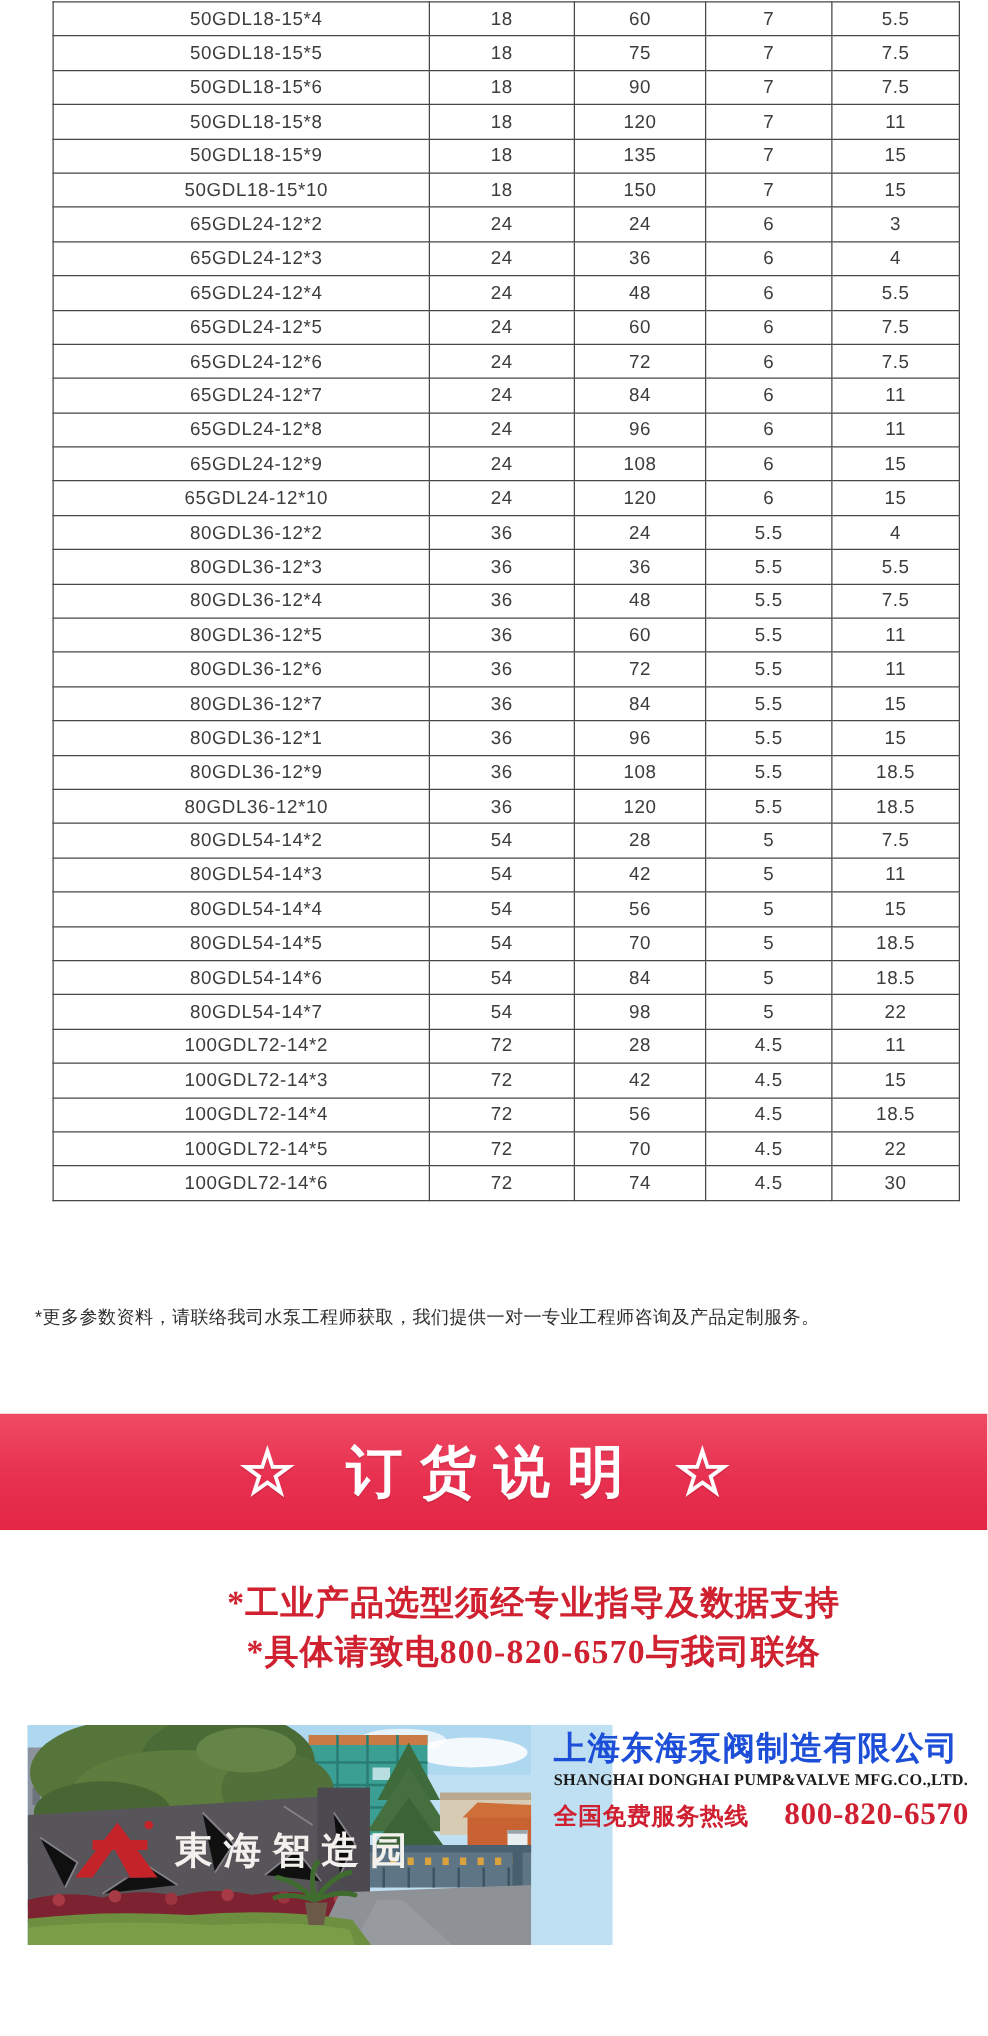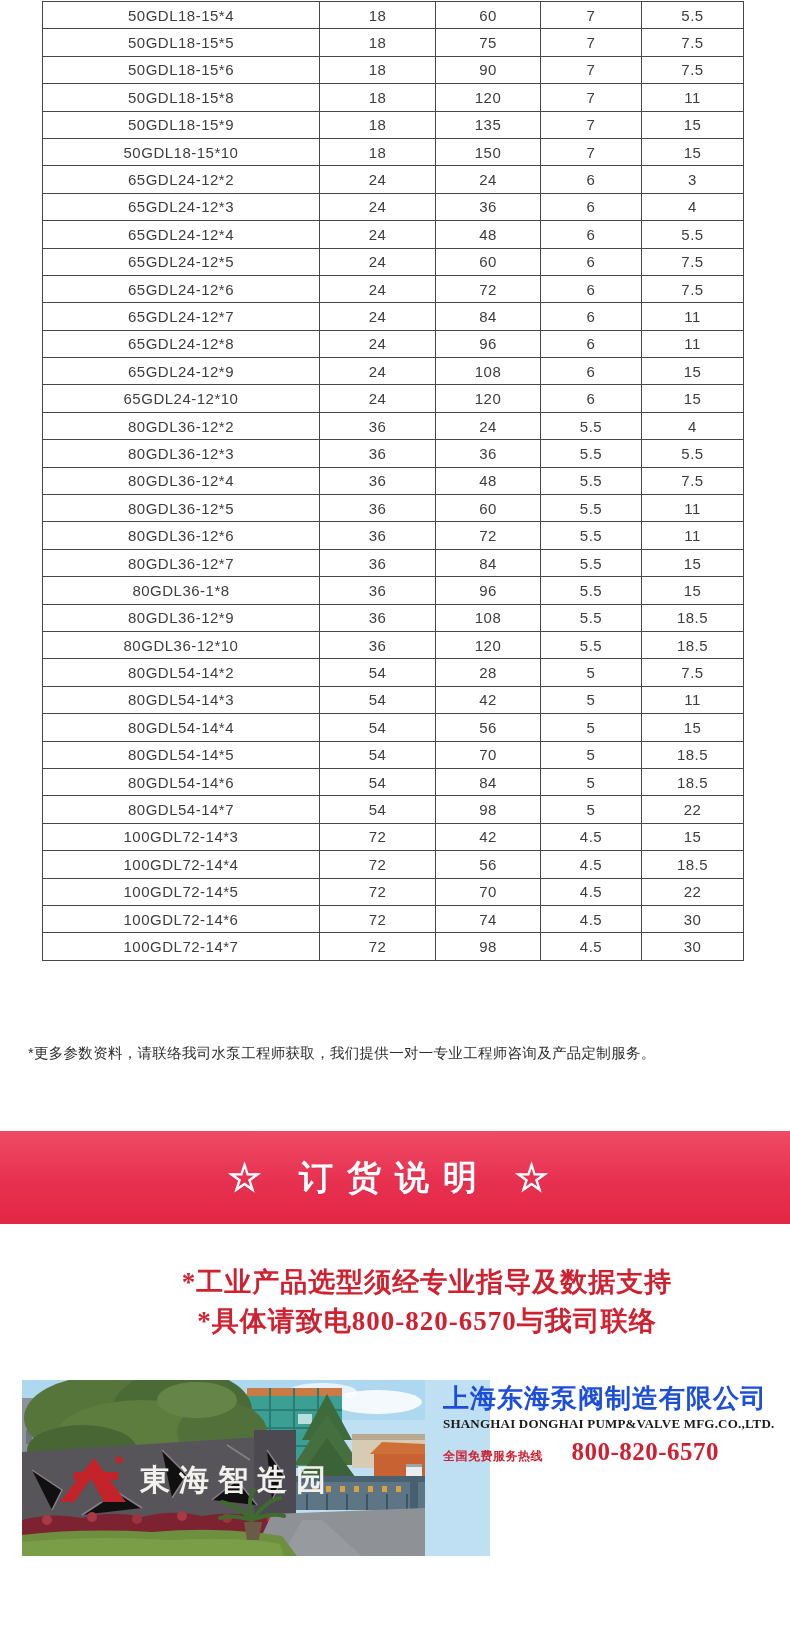--- a/index.html
+++ b/index.html
@@ -13,38 +13,38 @@
     border-collapse:collapse;table-layout:fixed;
   }
   #spec-table td{
     border:1px solid #474747;
     text-align:center;vertical-align:middle;
     font-size:15px;color:#3d3d3d;
     height:26.4px;padding:0;
     font-family:"Liberation Sans",sans-serif;
     letter-spacing:0.5px;
   }
-  #spec-table .c0{width:276px;}
+  #spec-table .c0{width:276px;padding-left:24px;}
   #spec-table .c1{width:115px;}
   #spec-table .c2{width:104px;}
   #spec-table .c3{width:100px;}
   #spec-table .c4{width:101px;}
   
   #note{
     position:absolute;top:1044px;left:28px;width:740px;
     font-size:14.5px;color:#2e2e2e;letter-spacing:0.3px;
   }
   
   #banner{
     position:absolute;top:1131px;left:0;width:790px;height:93px;
     background:linear-gradient(180deg,#ef4b64 0%,#e73050 55%,#e32745 100%);
     display:flex;align-items:center;justify-content:center;
   }
   #banner .banner-title{
-    color:#ffffff;font-size:34px;font-weight:900;
+    color:#ffffff;font-size:45px;font-weight:900;
     letter-spacing:14px;white-space:nowrap;
     text-shadow:0 1px 0 rgba(0,0,0,0.08);
   }
   
   .notice-line{
     position:absolute;left:0;width:790px;text-align:center;
     color:#cf2130;font-weight:900;font-size:27px;
     font-family:"Liberation Serif",serif;letter-spacing:1px;white-space:nowrap;margin-left:32px;
   }
   #notice-1{top:1264px;}
@@ -62,21 +62,21 @@
     letter-spacing:1px;white-space:nowrap;line-height:30px;
   }
   #company-name-en{
     font-size:13px;font-weight:700;color:#1a1a1a;
     font-family:"Liberation Serif",serif;letter-spacing:0.2px;
     white-space:nowrap;margin-top:3px;line-height:16px;
   }
   #hotline{
     margin-top:7px;white-space:nowrap;color:#cf1f30;line-height:26px;
   }
-  #hotline .hotline-label{font-size:12px;font-weight:900;letter-spacing:0.5px;}
+  #hotline .hotline-label{font-size:19px;font-weight:900;letter-spacing:0.5px;}
   #hotline .hotline-number{
     font-size:25px;font-weight:900;font-family:"Liberation Serif",serif;
     margin-left:24px;letter-spacing:0.5px;
   }
   #contact-lines{margin-top:5px;}
   .contact-line{
     font-size:13px;font-weight:700;color:#141414;
     font-family:"Liberation Serif",serif;
     line-height:17.6px;white-space:nowrap;letter-spacing:0.2px;
   }
@@ -227,21 +227,21 @@
         <td class="c4">11</td>
       </tr>
       <tr>
         <td class="c0">80GDL36-12*7</td>
         <td class="c1">36</td>
         <td class="c2">84</td>
         <td class="c3">5.5</td>
         <td class="c4">15</td>
       </tr>
       <tr>
-        <td class="c0">80GDL36-1*8</td>
+        <td class="c0">80GDL36-12*1</td>
         <td class="c1">36</td>
         <td class="c2">96</td>
         <td class="c3">5.5</td>
         <td class="c4">15</td>
       </tr>
       <tr>
         <td class="c0">80GDL36-12*9</td>
         <td class="c1">36</td>
         <td class="c2">108</td>
         <td class="c3">5.5</td>
@@ -288,20 +288,27 @@
         <td class="c2">84</td>
         <td class="c3">5</td>
         <td class="c4">18.5</td>
       </tr>
       <tr>
         <td class="c0">80GDL54-14*7</td>
         <td class="c1">54</td>
         <td class="c2">98</td>
         <td class="c3">5</td>
         <td class="c4">22</td>
+      </tr>
+      <tr>
+        <td class="c0">100GDL72-14*2</td>
+        <td class="c1">72</td>
+        <td class="c2">28</td>
+        <td class="c3">4.5</td>
+        <td class="c4">11</td>
       </tr>
       <tr>
         <td class="c0">100GDL72-14*3</td>
         <td class="c1">72</td>
         <td class="c2">42</td>
         <td class="c3">4.5</td>
         <td class="c4">15</td>
       </tr>
       <tr>
         <td class="c0">100GDL72-14*4</td>
@@ -314,27 +321,20 @@
         <td class="c0">100GDL72-14*5</td>
         <td class="c1">72</td>
         <td class="c2">70</td>
         <td class="c3">4.5</td>
         <td class="c4">22</td>
       </tr>
       <tr>
         <td class="c0">100GDL72-14*6</td>
         <td class="c1">72</td>
         <td class="c2">74</td>
-        <td class="c3">4.5</td>
-        <td class="c4">30</td>
-      </tr>
-      <tr>
-        <td class="c0">100GDL72-14*7</td>
-        <td class="c1">72</td>
-        <td class="c2">98</td>
         <td class="c3">4.5</td>
         <td class="c4">30</td>
       </tr>
     </tbody>
 </table>
 
 <div id="note">*更多参数资料，请联络我司水泵工程师获取，我们提供一对一专业工程师咨询及产品定制服务。</div>
 
 <div id="banner">
   <span class="banner-title">☆ 订货说明 ☆</span>

